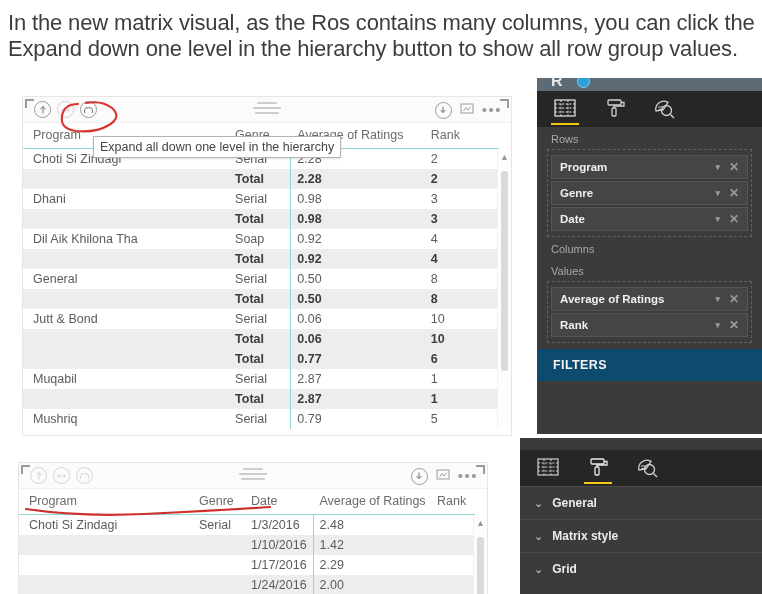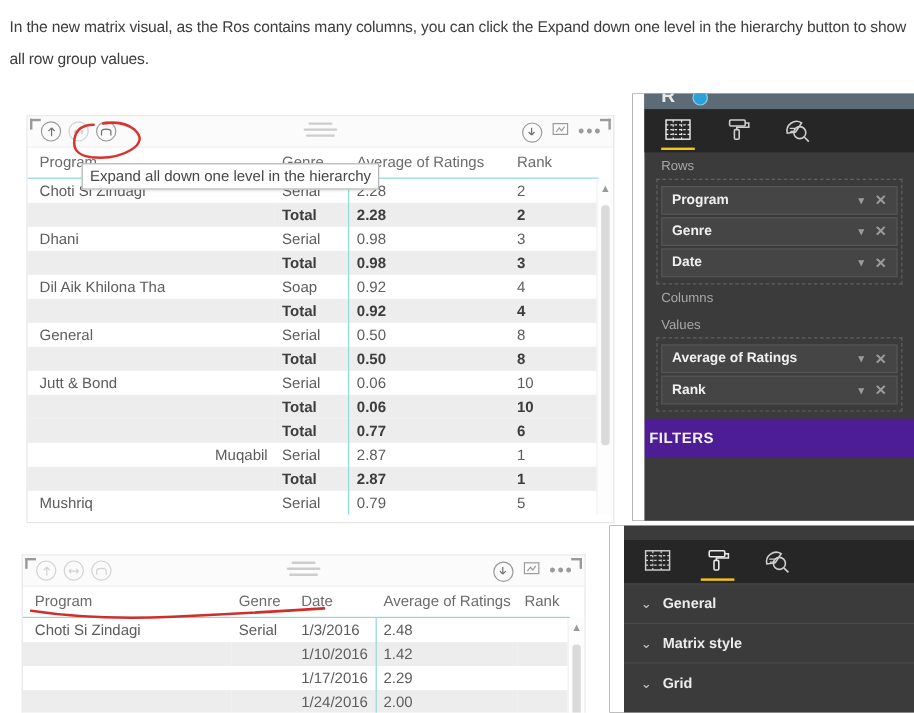--- a/index.html
+++ b/index.html
@@ -9,21 +9,21 @@
     font-family: "Liberation Sans", sans-serif;
     overflow: hidden;
   }
   .page { position: relative; width: 762px; height: 594px; }
 
   
   .intro {
     position: absolute;
     left: 8px; top: 10px;
     width: 752px;
-    font-size: 13px;
+    font-size: 22px;
     line-height: 26px;
     color: #3d3d3d;
     letter-spacing: -0.15px;
   }
 
   
   .visual {
     position: absolute;
     background: #ffffff;
     border: 1px solid #e6e6e6;
@@ -187,22 +187,22 @@
     cursor: pointer;
   }
   .field-chip .sp { flex: 1; }
   .field-chip .caret { color: #9c9c9c; font-size: 9px; margin-right: 9px; }
   .field-chip .x { color: #9c9c9c; font-size: 12px; }
   .drag-hint {
     font-size: 11.5px; color: #b0b0b0;
     padding: 6px 8px;
   }
   .filters-bar {
-    background: #4c1d95;
-    padding: 9px 0 9px 4px;
+    background: #0c4a6e;
+    padding: 9px 0 9px 16px;
     font-size: 12.5px;
     font-weight: bold;
     letter-spacing: 0.4px;
     color: #f2f2f2;
     margin-top: 6px;
   }
   .fmt-row {
     border-top: 1px solid #4a4a4a;
     padding: 9px 0 9px 14px;
     font-size: 12px;
@@ -340,21 +340,21 @@
               <td class="num sepline">0.06</td>
               <td class="num">10</td>
             </tr>
             <tr class="total">
               <td style="padding-left:10px;"></td>
               <td>Total</td>
               <td class="num sepline">0.77</td>
               <td class="num">6</td>
             </tr>
             <tr>
-              <td style="padding-left:10px;text-align:right;">Muqabil</td>
+              <td style="padding-left:10px;">Muqabil</td>
               <td>Serial</td>
               <td class="num sepline">2.87</td>
               <td class="num">1</td>
             </tr>
             <tr class="total">
               <td style="padding-left:10px;"></td>
               <td>Total</td>
               <td class="num sepline">2.87</td>
               <td class="num">1</td>
             </tr>
@@ -367,21 +367,21 @@
           </tbody>
       </table>
 
       <div class="vscroll" style="top:26px;">
         <div class="chev">▲</div>
         <div class="thumb" style="height:200px;"></div>
       </div>
     </div>
   </div>
 
-  <div class="tooltip" style="left:68px; top:136px;">Expand all down one level in the hierarchy</div>
+  <div class="tooltip" style="left:93px; top:136px;">Expand all down one level in the hierarchy</div>
 
   <svg class="ink" style="left:52px; top:98px;" width="80" height="42" viewBox="0 0 80 42">
     <path d="M26 6 Q12 6 10 18 Q8 31 24 33 Q44 35 57 27 Q70 19 60 10 Q50 2 34 5" fill="none" stroke="#d8332f" stroke-width="2.1" stroke-linecap="round"></path>
   </svg>
 
   <div class="visual" style="left:18px; top:462px; width:470px; height:132px; border-bottom:none;">
     <div class="visual-toolbar">
       <span class="corner tl"></span>
       <span class="corner tr"></span>
 

